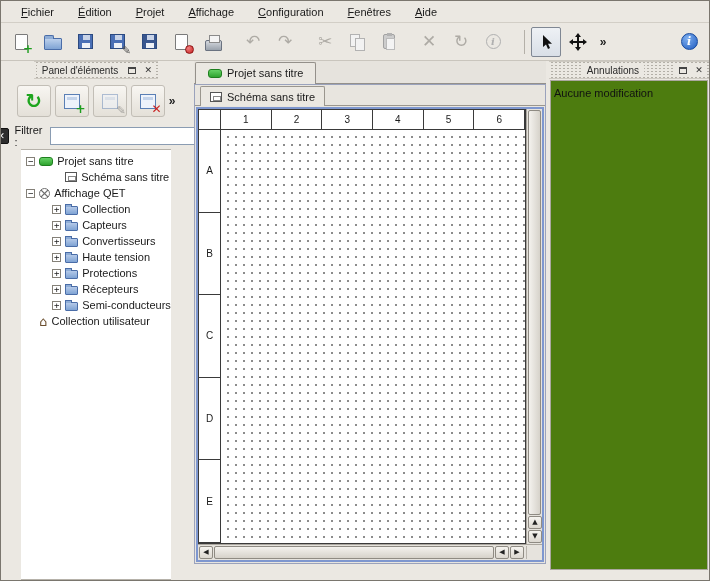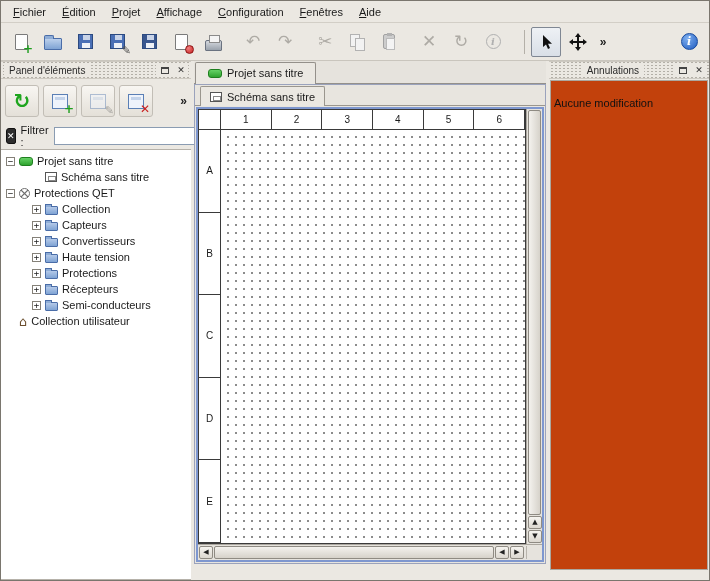--- a/index.html
+++ b/index.html
@@ -4,21 +4,21 @@
 <style>
   * { box-sizing: border-box; margin: 0; padding: 0; }
   html,body { background:#d6d2ca; }
   body { font-family:"Liberation Sans","DejaVu Sans",sans-serif; font-size:11px; color:#1a1a1a; }
   .glyph { font-family:"DejaVu Sans",sans-serif; }
 
   .app { width:710px; height:581px; background:#ebe8e2; display:flex; flex-direction:column; overflow:hidden; border:1px solid #7a766e; }
 
   
   .menubar { height:22px; display:flex; align-items:center; padding:0 4px; border-bottom:1px solid #d2cec6; }
-  .menu-item { display:inline-block; padding:3px 8px; cursor:default; }
+  .menu-item { display:inline-block; padding:3px 8px; cursor:default;margin-left:8px; }
   .menu-item::first-letter { text-decoration:underline; }
 
   
   .toolbar { height:38px; display:flex; align-items:center; padding:0 5px; border-bottom:1px solid #c9c5bd; }
   .tgroup { display:flex; align-items:center; gap:2px; margin-right:10px; }
   .tbtn { width:30px; height:30px; background:transparent; border:1px solid transparent; display:flex; align-items:center; justify-content:center; position:relative; padding:0; }
   .tbtn.checked { border:1px solid #7f8793; border-radius:2px; background:linear-gradient(#eef1f5,#d9dfe7); }
   .tsep { width:1px; height:24px; background:#b4b0a8; margin:0 6px; }
   .gray { color:#aeaba5; }
   .big { font-size:17px; line-height:1; }
@@ -47,21 +47,21 @@
   .ic-circle-i { width:15px; height:15px; border-radius:50%; border:1px solid #b0b0b0; color:#b0b0b0; font:italic bold 10px "DejaVu Serif",serif; display:flex; align-items:center; justify-content:center; }
   .ic-about { width:17px; height:17px; border-radius:50%; background:radial-gradient(circle at 35% 30%, #7fb0f0, #1f5bbf); border:1px solid #174a9e; color:#fff; font:italic bold 11px "DejaVu Serif",serif; display:flex; align-items:center; justify-content:center; }
   .chev { font-size:12px; color:#222; font-weight:bold; }
 
   
   .main { flex:1; display:flex; min-height:0; }
   .splitter { width:3px; flex:none; }
 
   
   .dock { display:flex; flex-direction:column; min-height:0; }
-  .left-dock { width:190px; flex:none; }
+  .left-dock { width:190px; flex:none;align-items:center; }
   .right-dock { width:160px; flex:none; padding-bottom:10px; }
   .dock-title { height:18px; flex:none; display:flex; align-items:center; padding:0 3px;
     background-image:radial-gradient(#b3afa7 1px, transparent 1.2px); background-size:4px 3px; background-position:1px 2px;
     border-top:1px solid #cdc9c1; border-bottom:1px solid #cdc9c1; }
   .dock-title .txt { background:#ebe8e2; padding:0 5px; font-size:10px; color:#2a2a2a; white-space:nowrap; }
   .dock-title.centered .txt { margin:0 auto; }
   .dock-btns { display:flex; gap:2px; margin-left:auto; background:#ebe8e2; padding-left:2px; }
   .dock-title.centered .dock-btns { margin-left:0; }
   .dock-btn { width:14px; height:14px; display:flex; align-items:center; justify-content:center; background:#ebe8e2; border:none; font-size:9px; color:#333; padding:0; }
   .float-glyph { width:8px; height:7px; border:1px solid #444; border-top-width:2px; }
@@ -126,21 +126,21 @@
   .vscroll { width:16px; flex:none; background:#e6e3dd; border-left:1px solid #aba79f; display:flex; flex-direction:column; padding:1px; gap:1px; }
   .hscroll-row { height:16px; flex:none; background:#e6e3dd; border-top:1px solid #aba79f; display:flex; padding:1px; gap:1px; }
   .thumb { background:linear-gradient(90deg,#f4f2ee,#d6d2ca); border:1px solid #8f8b83; border-radius:2px; }
   .vthumb { flex:1; }
   .hthumb { flex:1; background:linear-gradient(#f4f2ee,#d6d2ca); }
   .sbtn { width:14px; height:13px; flex:none; font-size:7px; line-height:1; display:flex; align-items:center; justify-content:center; background:linear-gradient(#f6f4f0,#dcd8d0); border:1px solid #8f8b83; border-radius:2px; color:#222; padding:0; font-family:"DejaVu Sans",sans-serif; }
   .hscroll-row .sbtn { height:auto; }
   .scroll-corner { width:15px; flex:none; background:#e6e3dd; margin-left:1px; border-left:1px solid #b8b4ac; }
 
   
-  .undo-list { flex:1; background:#c2410c; border:1px solid #aba79f; margin:1px 1px 0 1px; padding:16px 3px; overflow:hidden; }
+  .undo-list { flex:1; background:#4d7c0f; border:1px solid #aba79f; margin:1px 1px 0 1px; padding:6px 3px; overflow:hidden; }
   .undo-empty { font-size:11px; color:#111; }
 </style>
 </head>
 <body>
 
 <div class="app">
 
   <div class="menubar">
     <span class="menu-item">Fichier</span>
     <span class="menu-item">Édition</span>
@@ -277,21 +277,21 @@
           <span class="tlabel">Projet sans titre</span>
         </div>
         <div class="tree-row d1">
           <span class="exp-spacer"></span>
           <span class="ti ti-schema"></span>
           <span class="tlabel">Schéma sans titre</span>
         </div>
         <div class="tree-row d0">
           <span class="exp minus"></span>
           <span class="ti ti-qet"></span>
-          <span class="tlabel">Protections QET</span>
+          <span class="tlabel">Affichage QET</span>
         </div>
         <div class="tree-row d1">
           <span class="exp plus"></span>
           <span class="ti ti-folder"></span>
           <span class="tlabel">Collection</span>
         </div>
         <div class="tree-row d1">
           <span class="exp plus"></span>
           <span class="ti ti-folder"></span>
           <span class="tlabel">Capteurs</span>

